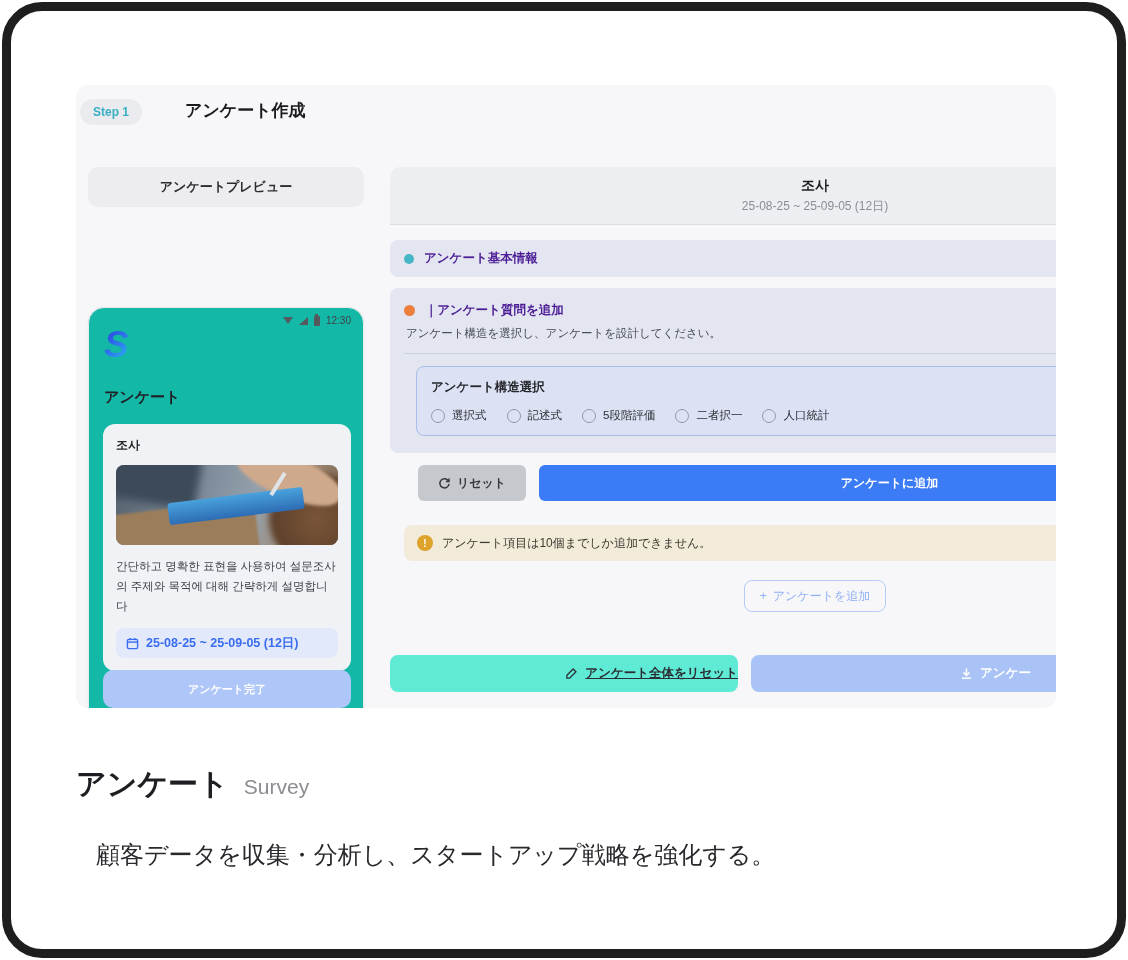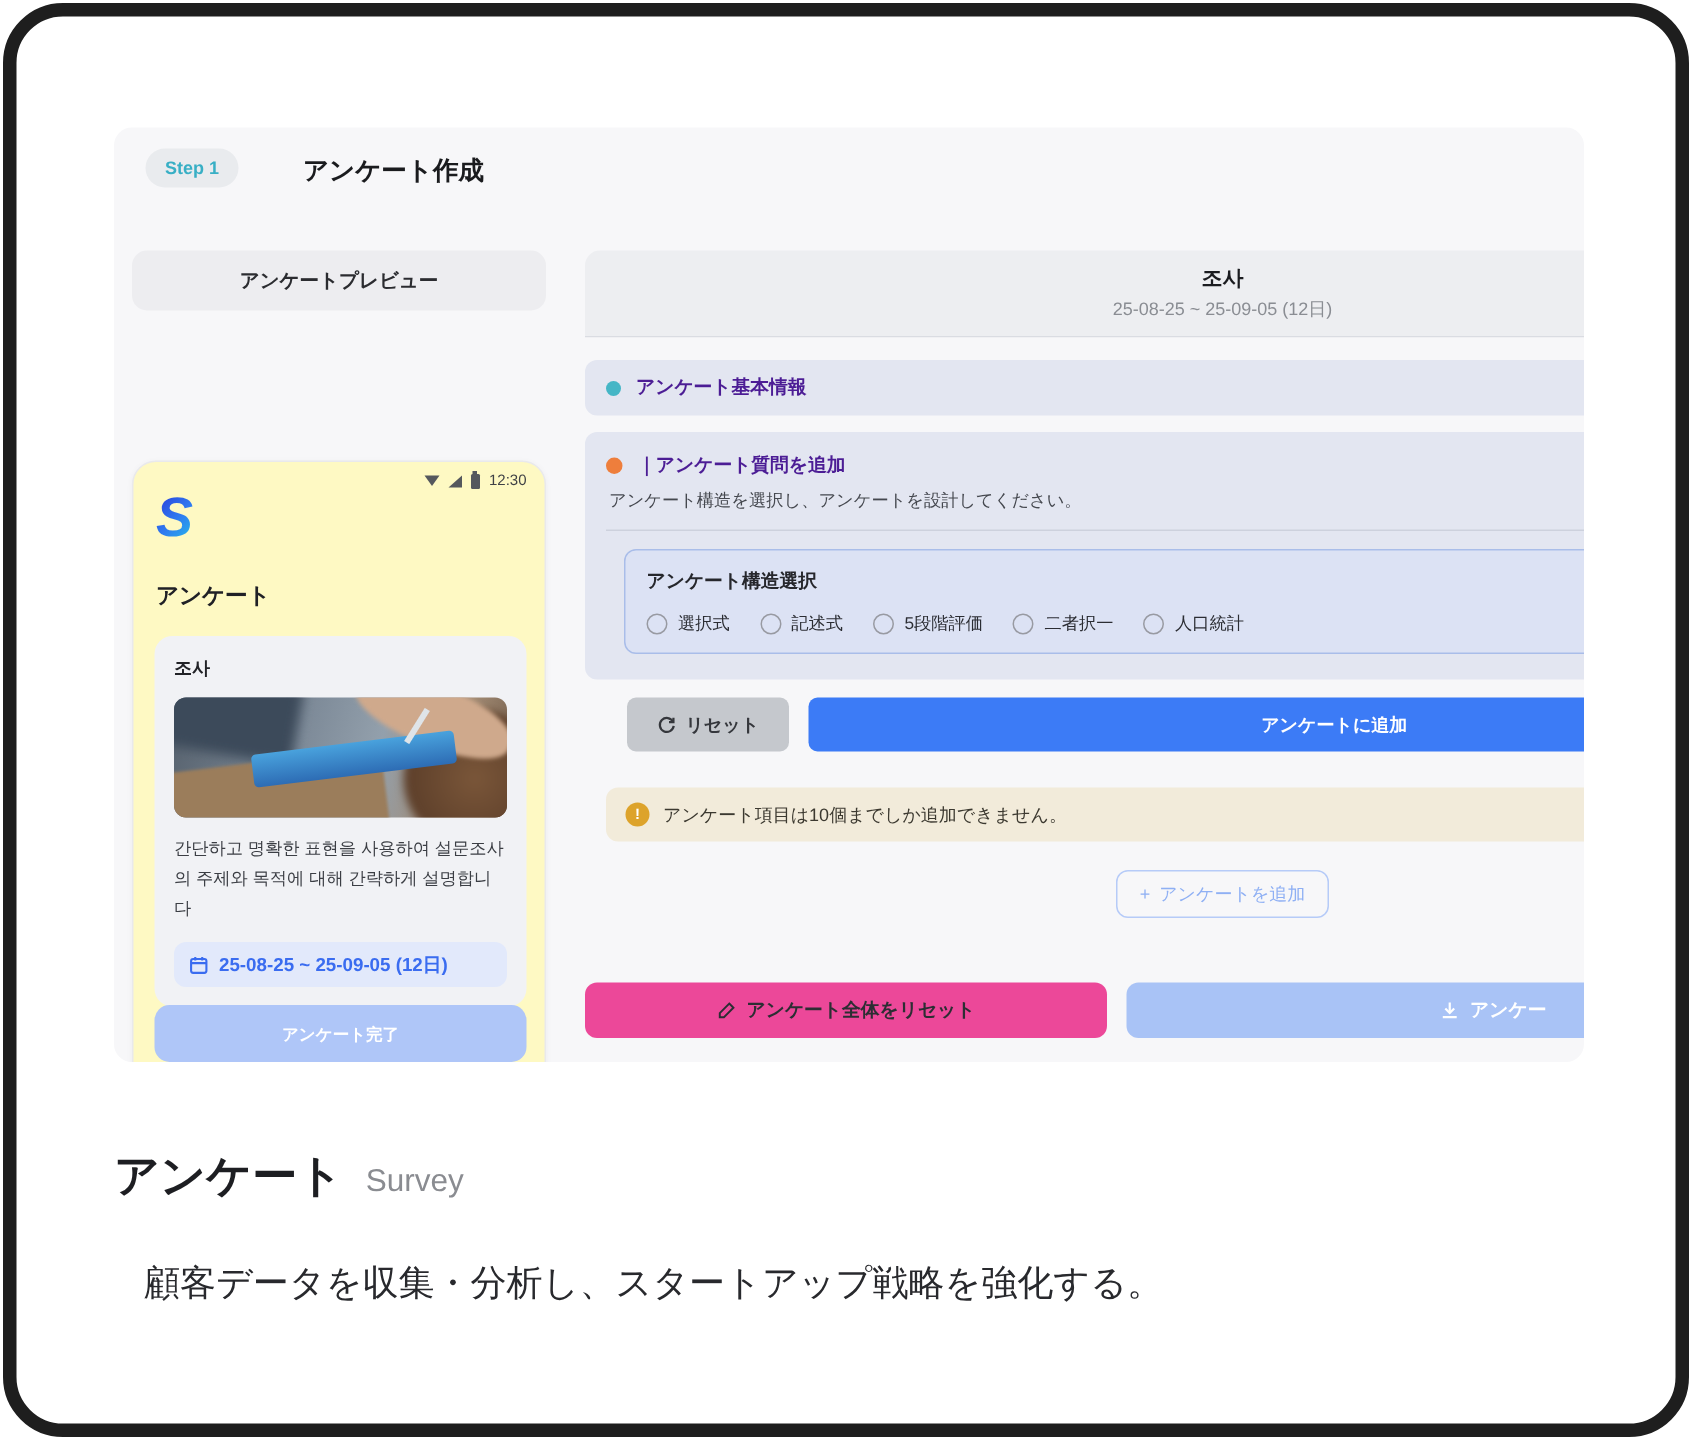--- a/index.html
+++ b/index.html
@@ -8,31 +8,31 @@
 
   .canvas { position:absolute; inset:0; width:1128px; height:960px; }
 
   
   .frame { position:absolute; inset:2px; border:9px solid #1e1e1e; border-radius:40px; background:#ffffff; }
 
   
   .main-panel { position:absolute; left:76px; top:85px; width:980px; height:623px;
     background:#f7f7f9; border-radius:12px; overflow:hidden; }
 
-  .panel-header { position:absolute; left:21px; top:14px; display:flex; align-items:flex-end; gap:11px; }
+  .panel-header { position:absolute; left:4px; top:14px; display:flex; align-items:flex-start; gap:11px; }
   .step-pill { background:#e9ebee; color:#38afc5; font-size:12px; font-weight:bold;
     padding:6px 13px; border-radius:999px; }
   .panel-title { font-size:17px; font-weight:bold; color:#1a1b1e;margin-left:32px; }
 
   
   .preview-col { position:absolute; left:12px; top:82px; width:276px; }
   .preview-header { height:40px; background:#ededf0; border-radius:10px; display:flex;
     align-items:center; justify-content:center; font-size:13px; font-weight:bold; color:#2b2c30; }
 
-  .phone { position:absolute; left:0; top:140px; width:276px; height:470px; background:#fef9c3;
+  .phone { position:absolute; left:0; top:140px; width:276px; height:470px; background:#14b8a6;
     border:1px solid #e9e9ec; border-radius:16px; box-shadow:0 1px 4px rgba(0,0,0,0.05); overflow:hidden; }
 
   .statusbar { position:absolute; top:7px; right:12px; display:flex; align-items:center; gap:6px;
     color:#4a4c50; }
   .wifi-tri { width:0; height:0; border-left:5px solid transparent; border-right:5px solid transparent;
     border-top:7px solid #55585d; }
   .signal-tri { width:0; height:0; border-left:9px solid transparent; border-bottom:8px solid #55585d; }
   .battery-rect { width:6px; height:10px; background:#55585d; border-radius:1px; position:relative; }
   .battery-rect:before { content:""; position:absolute; top:-2px; left:1.5px; width:3px; height:2px; background:#55585d; }
   .status-time { font-size:10px; color:#3f4145; }
@@ -111,23 +111,23 @@
   .warn-icon { width:16px; height:16px; border-radius:50%; background:#dda32b; color:#ffffff;
     font-size:10px; font-weight:bold; display:flex; align-items:center; justify-content:center; flex:0 0 auto; }
   .warning-text { font-size:12px; color:#3c3930; }
 
   .add-survey-outline { position:absolute; left:0; top:413px; width:850px; display:flex; justify-content:center; }
   .add-survey-btn { height:32px; padding:0 15px; background:transparent; border:1px solid #b6cbf8;
     border-radius:8px; color:#8fb0f4; font-size:12px; font-family:inherit; cursor:pointer;
     display:flex; align-items:center; gap:6px; }
 
   .footer-row { position:absolute; left:0; top:488px; width:850px; height:37px; display:flex; gap:13px; }
-  .reset-all-btn { width:348px; height:37px; background:#ec4899; border:none; border-radius:8px;
+  .reset-all-btn { width:348px; height:37px; background:#5eead4; border:none; border-radius:8px;
     font-size:12.5px; font-weight:bold; color:#2c2e33; font-family:inherit; cursor:pointer;
-    display:flex; align-items:center; justify-content:center; gap:7px; }
+    display:flex; align-items:center; justify-content:flex-end; gap:7px;text-decoration:underline; }
   .save-btn { flex:1; height:37px; background:#a9c3f6; border:none; border-radius:8px;
     font-size:12.5px; font-weight:bold; color:#ffffff; font-family:inherit; cursor:pointer;
     display:flex; align-items:center; justify-content:center; gap:7px; }
 
   
   .caption { position:absolute; left:76px; top:764px; }
   .caption-title-row { display:flex; align-items:baseline; gap:15px; }
   .caption-title { font-size:30px; font-weight:bold; color:#1d1e22; }
   .caption-sub { font-size:21px; color:#8a8c91; }
   .caption-desc { margin-top:34px; font-size:24px; color:#28292d;margin-left:20px; }

